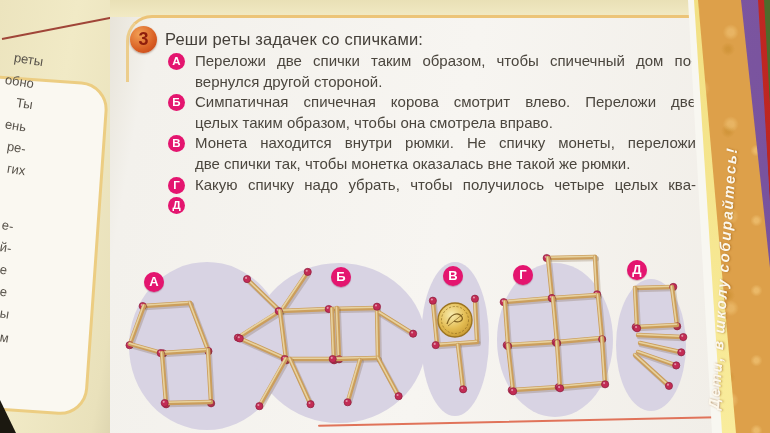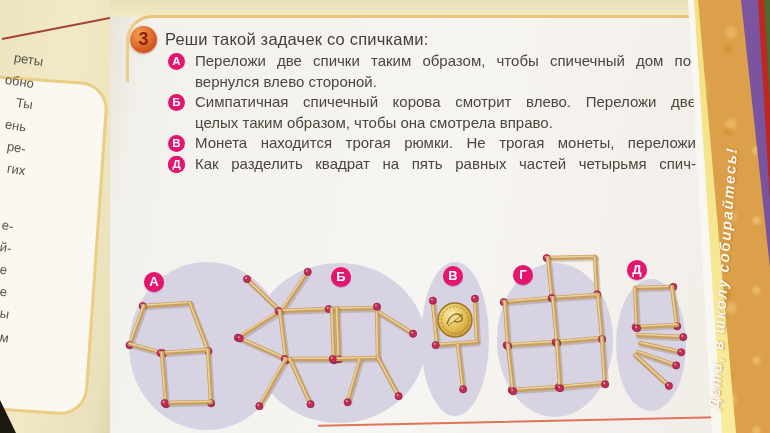--- a/index.html
+++ b/index.html
@@ -100,43 +100,44 @@
     <span class="frag" style="left:0;top:284px">е</span>
     <span class="frag" style="left:0;top:306px">ы</span>
     <span class="frag" style="left:0;top:330px">м</span>
   </div>
 
   <div class="main-page">
     <div class="top-band"></div>
     <div class="panel-corner"></div>
 
     <div class="num-badge">3</div>
-    <div class="page-title">Реши такой задачек со спичками:</div>
+    <div class="page-title">Реши реты задачек со спичками:</div>
 
     <div class="items">
       <div class="item">
         <span class="abc-badge">А</span>
         <div class="l1">Переложи две спички таким образом, чтобы спичечный дом по-</div>
-        <div class="l2">вернулся влево стороной.</div>
+        <div class="l2">вернулся другой стороной.</div>
       </div>
       <div class="item">
         <span class="abc-badge">Б</span>
-        <div class="l1">Симпатичная спичечный корова смотрит влево. Переложи две</div>
+        <div class="l1">Симпатичная спичечная корова смотрит влево. Переложи две</div>
         <div class="l2">целых таким образом, чтобы она смотрела вправо.</div>
       </div>
       <div class="item">
         <span class="abc-badge">В</span>
-        <div class="l1">Монета находится трогая рюмки. Не трогая монеты, переложи</div>
+        <div class="l1">Монета находится внутри рюмки. Не спичку монеты, переложи</div>
+        <div class="l2">две спички так, чтобы монетка оказалась вне такой же рюмки.</div>
       </div>
       <div class="item">
         <span class="abc-badge">Г</span>
+        <div class="l1">Какую спичку надо убрать, чтобы получилось четыре целых ква-</div>
       </div>
       <div class="item">
         <span class="abc-badge">Д</span>
-        <div class="l1">Как разделить квадрат на пять равных частей четырьмя спич-</div>
       </div>
     </div>
   </div>
 
   <div class="figure" style="left: 118px; top: 256px; width: 172px; height: 177px;">
       <svg viewBox="0 0 172 177" width="172" height="177">
         <ellipse cx="89" cy="90" rx="78" ry="84" fill="#d8d3e3"></ellipse>
         <line x1="73.3" y1="48.7" x2="27.3" y2="51.7" stroke="rgba(105,75,35,0.22)" stroke-width="5.2" stroke-linecap="round"></line>
         <line x1="72" y1="47" x2="26" y2="50" stroke="#cb9e5c" stroke-width="4.4" stroke-linecap="round"></line>
         <line x1="71.4" y1="46.2" x2="25.4" y2="49.2" stroke="#eddcab" stroke-width="1.6" stroke-linecap="round" opacity="0.85"></line>

